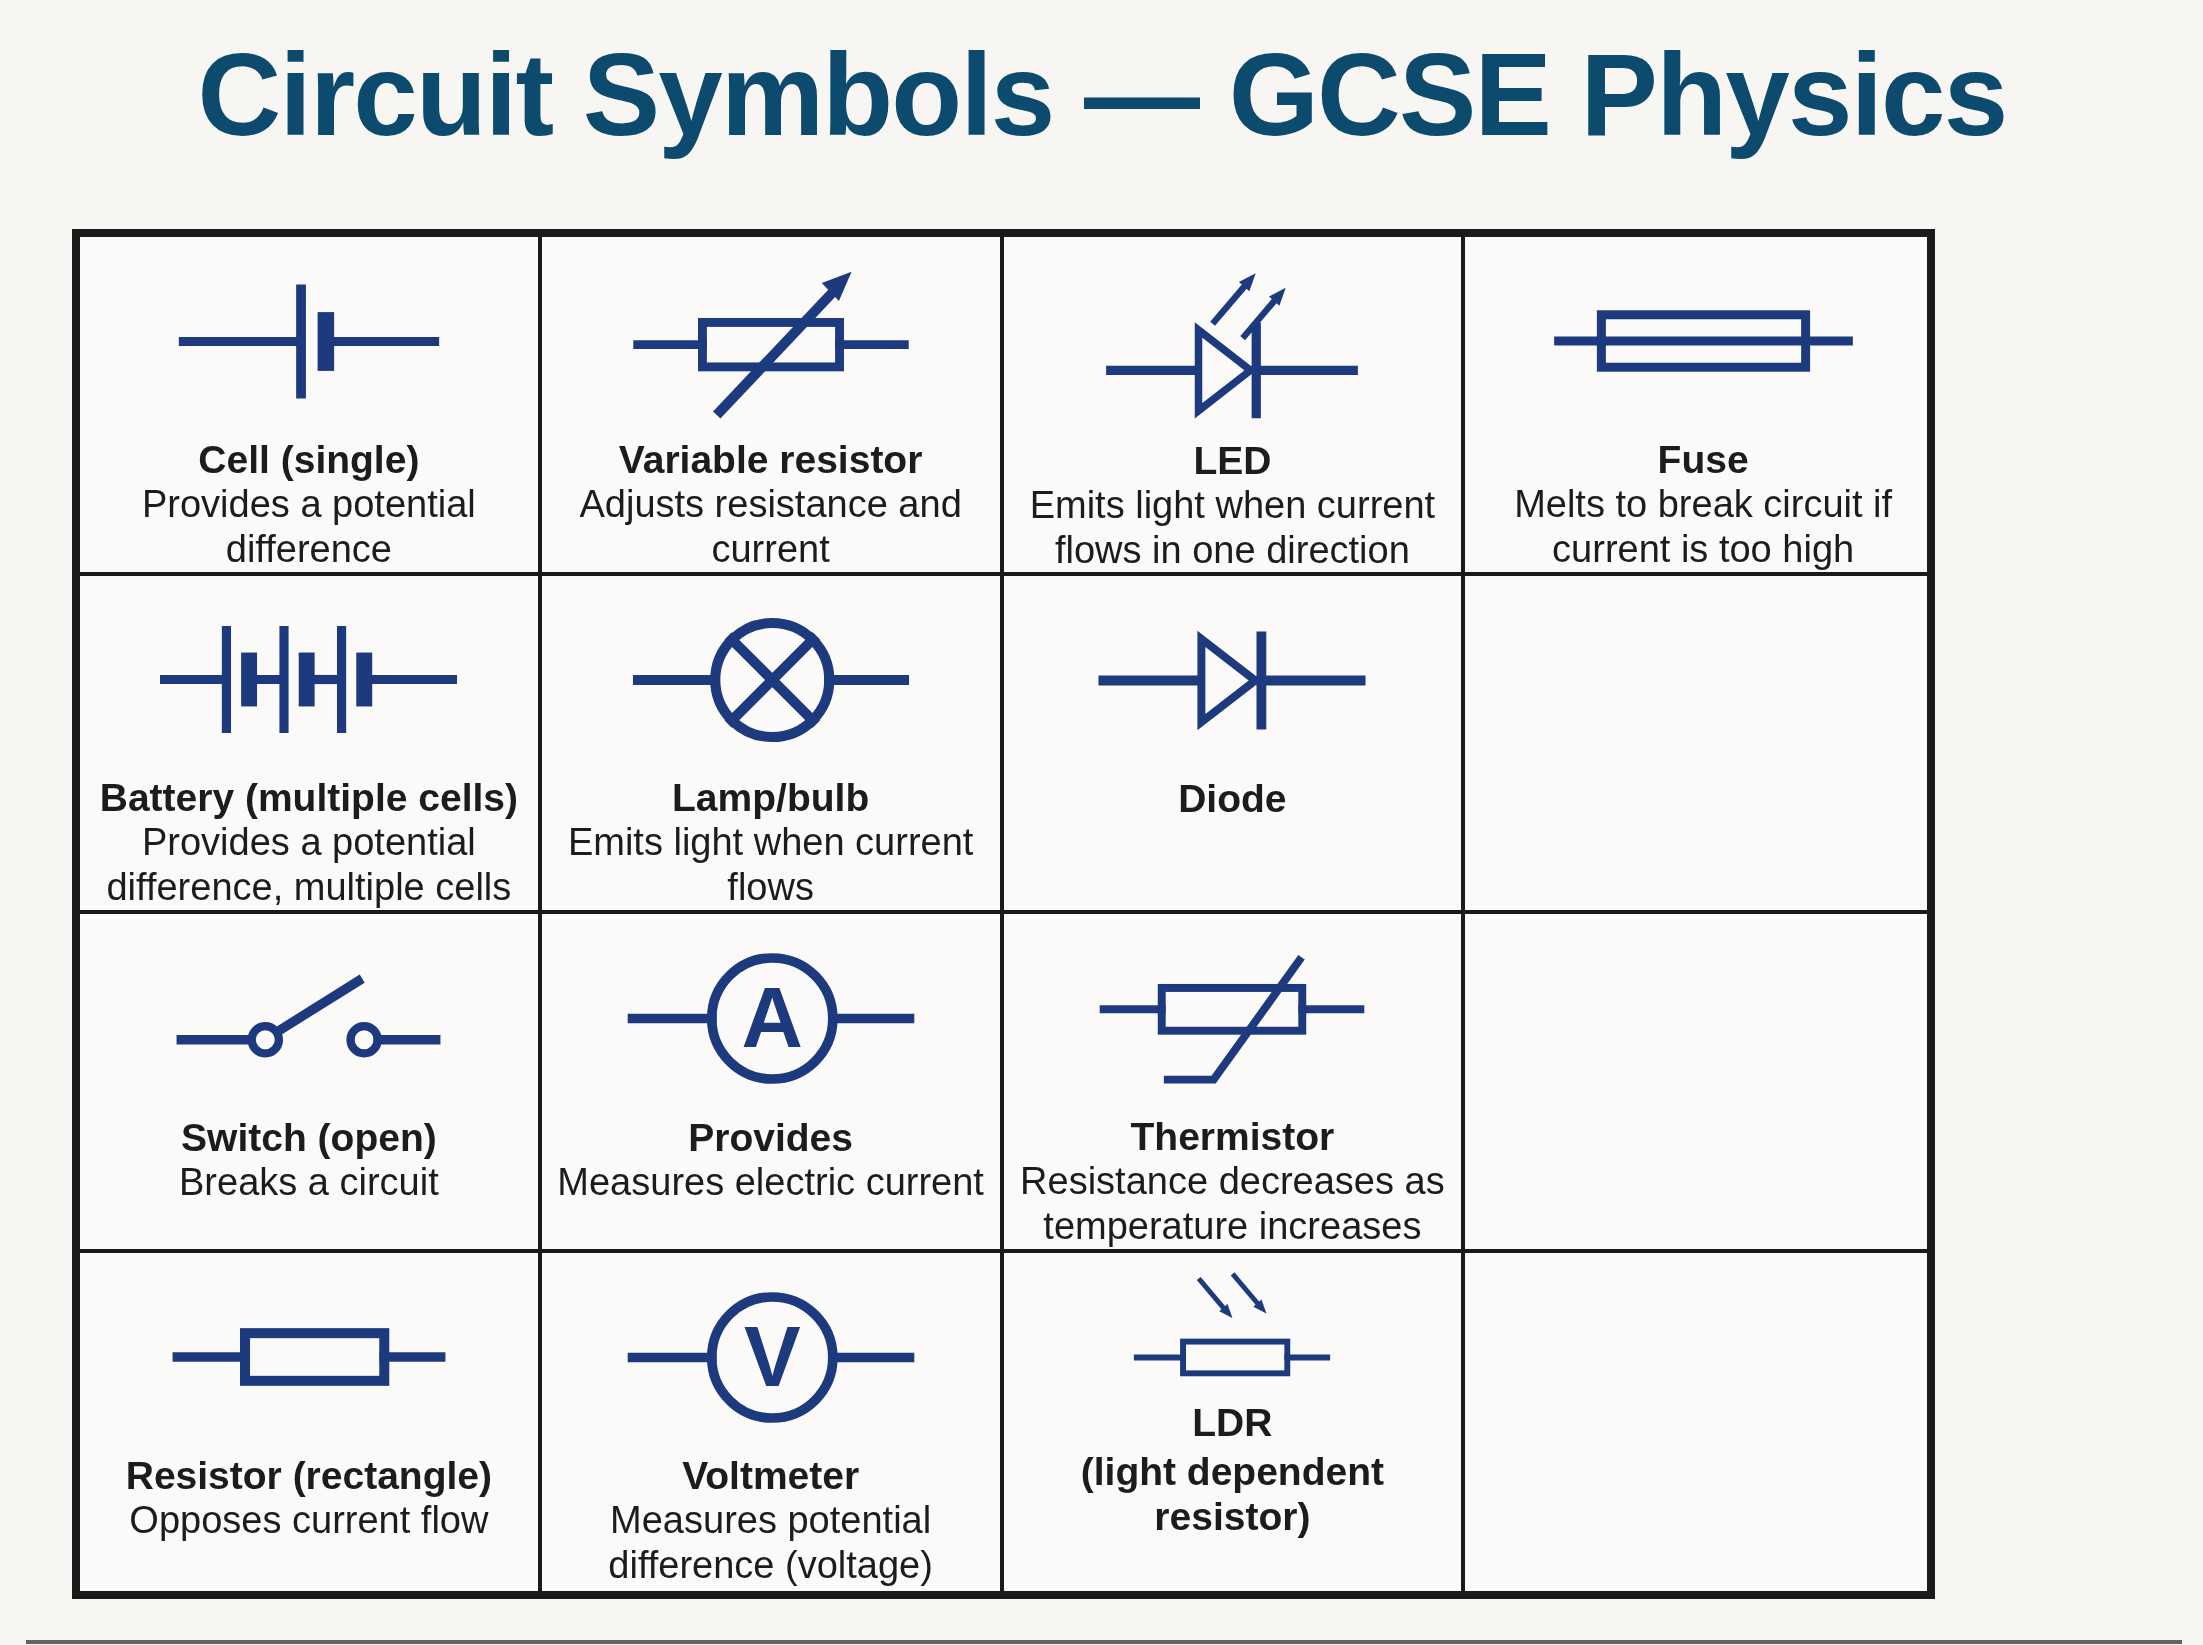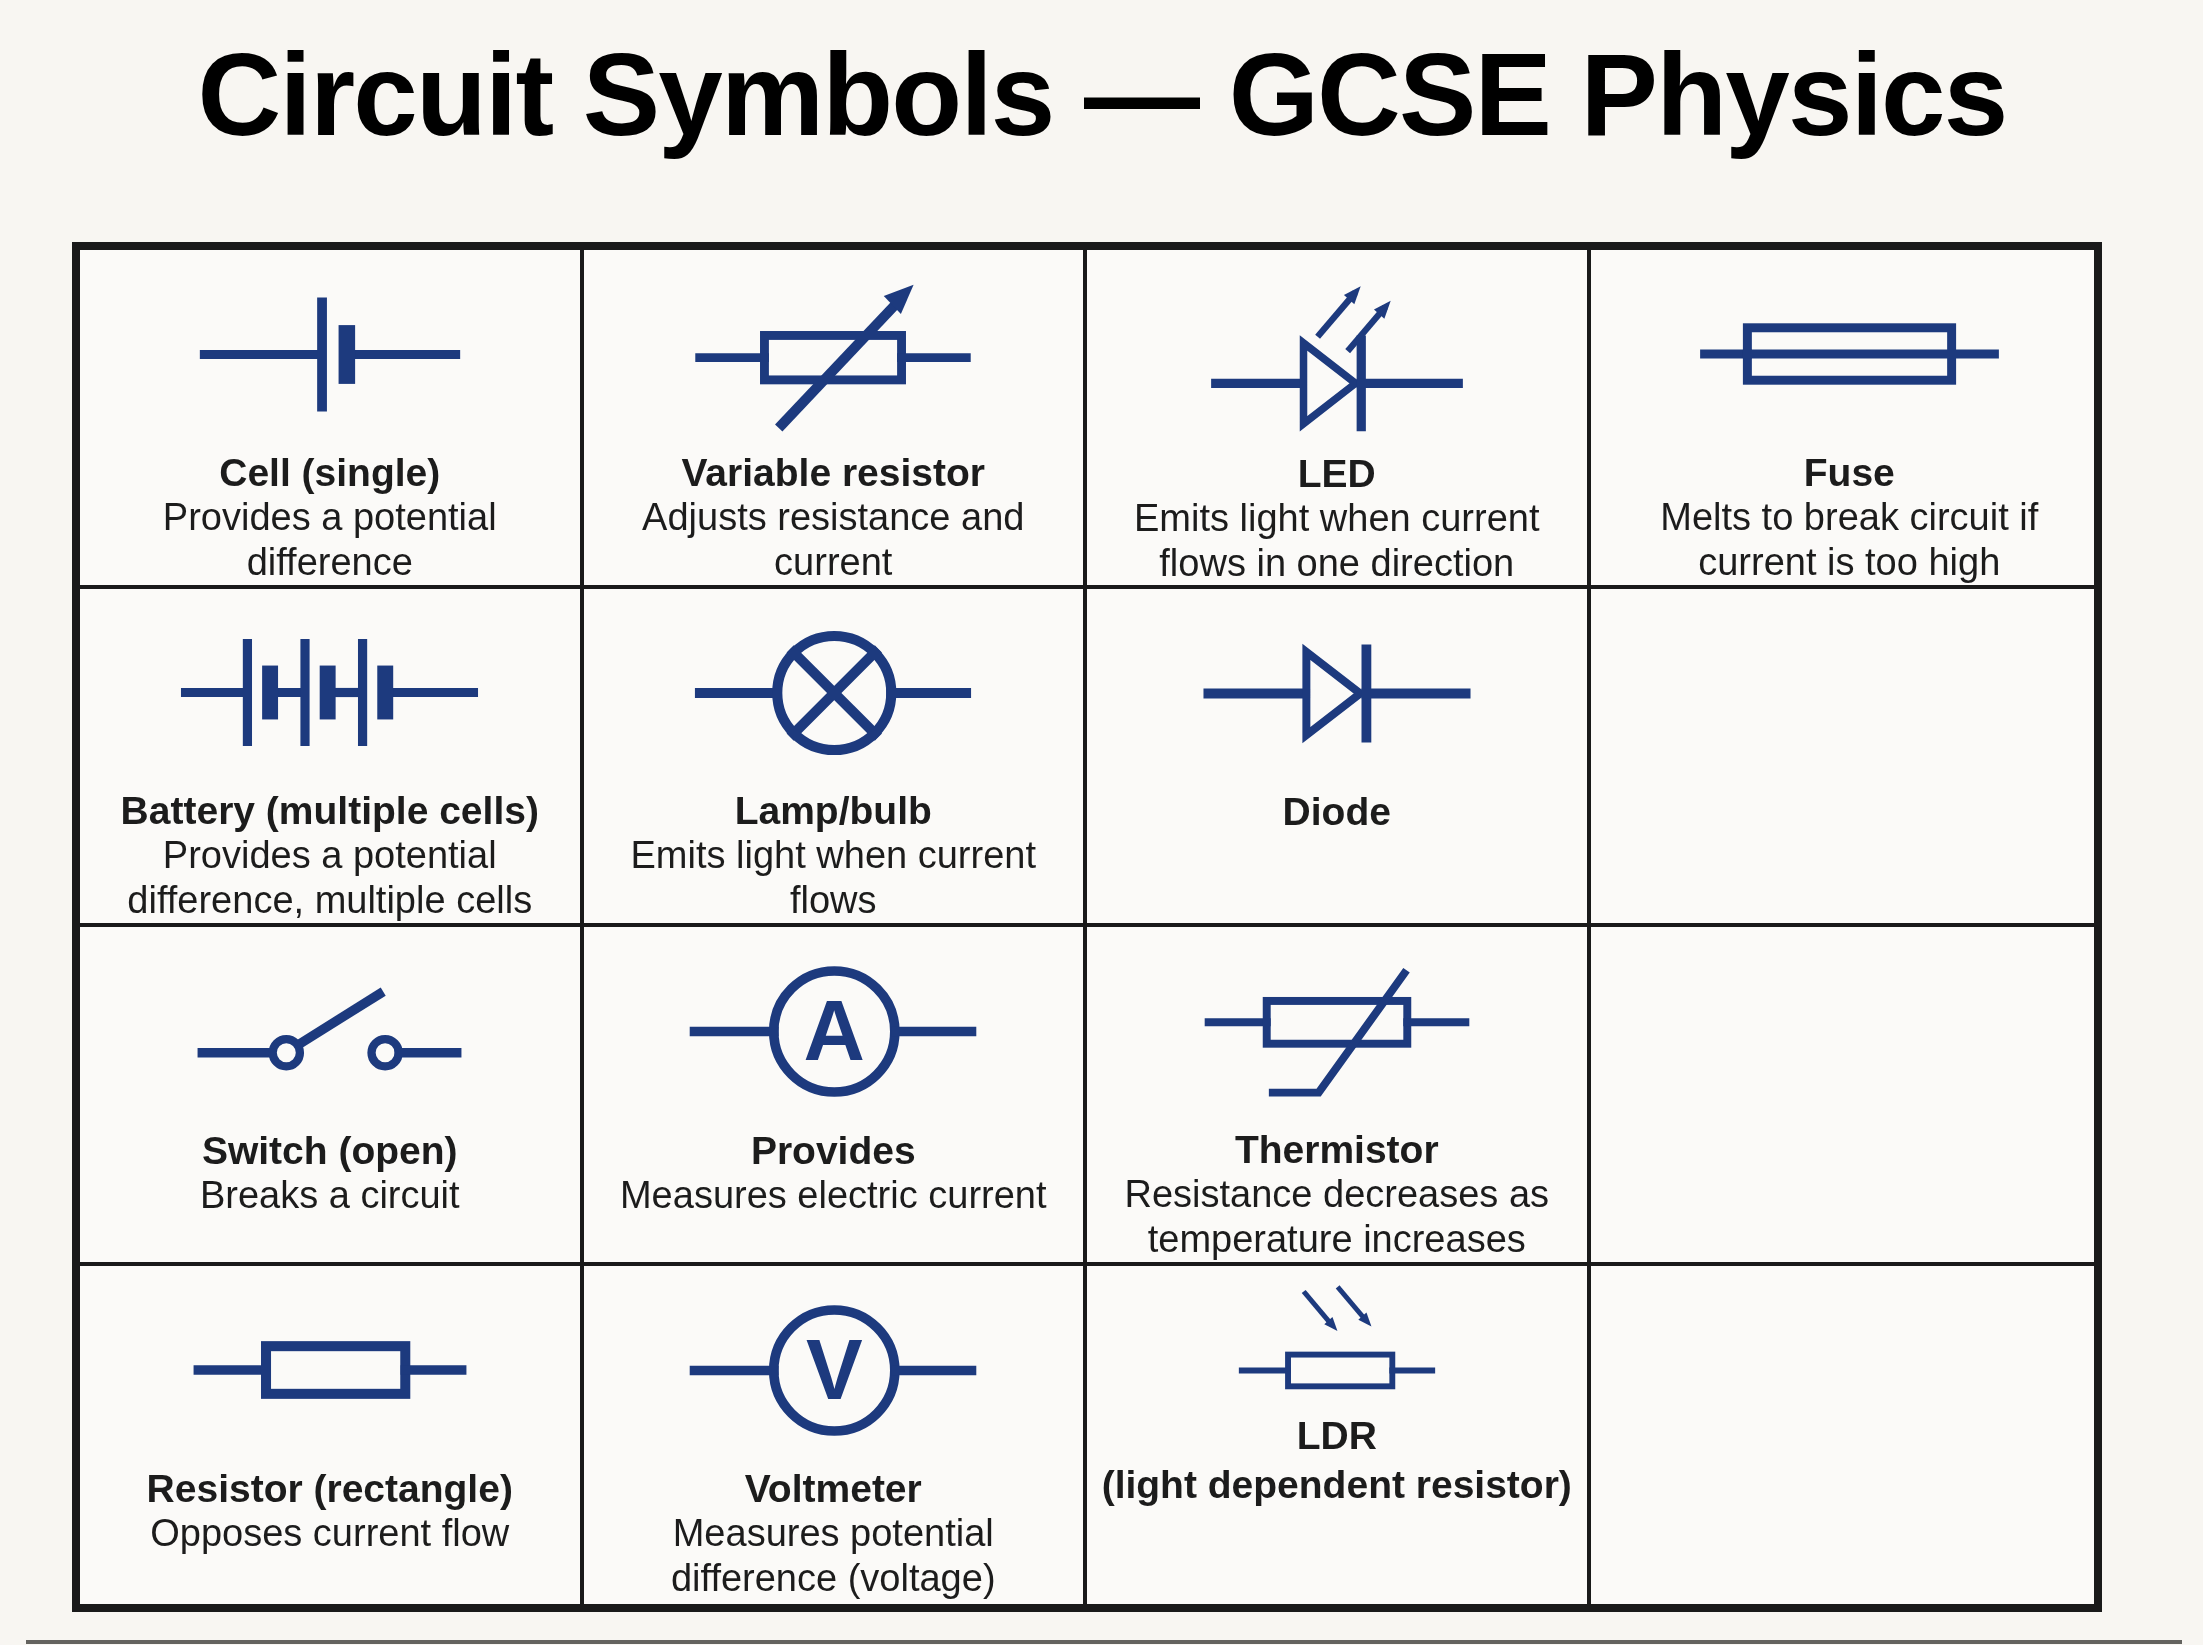--- a/index.html
+++ b/index.html
@@ -8,25 +8,25 @@
     background:var(--page-bg,#f8f6f2);
     font-family:"Liberation Sans", sans-serif;
     color:var(--text,#1c1c1c);
     position:relative;overflow:hidden;
   }
   .page{position:absolute;inset:0;}
   .title{
     position:absolute;top:27.5px;left:0;right:0;
     text-align:center;
     font-size:116px;font-weight:bold;letter-spacing:-1.8px;
-    color:#000000;
+    color:#0c4a6e;
     white-space:nowrap;
   }
   .symbol-table{
-    position:absolute;left:72px;top:242px;width:2030px;height:1370px;
+    position:absolute;left:72px;top:229px;width:1863px;height:1370px;
     border:8.3px solid var(--grid-border,#1a1a1a);
     background:var(--cell-bg,#fbfaf8);
     display:grid;
     grid-template-columns:repeat(4,1fr);
     grid-template-rows:repeat(4,1fr);
     box-sizing:border-box;
   }
   .cell{
     border-right:4.6px solid var(--grid-border,#1a1a1a);
     border-bottom:4.6px solid var(--grid-border,#1a1a1a);

